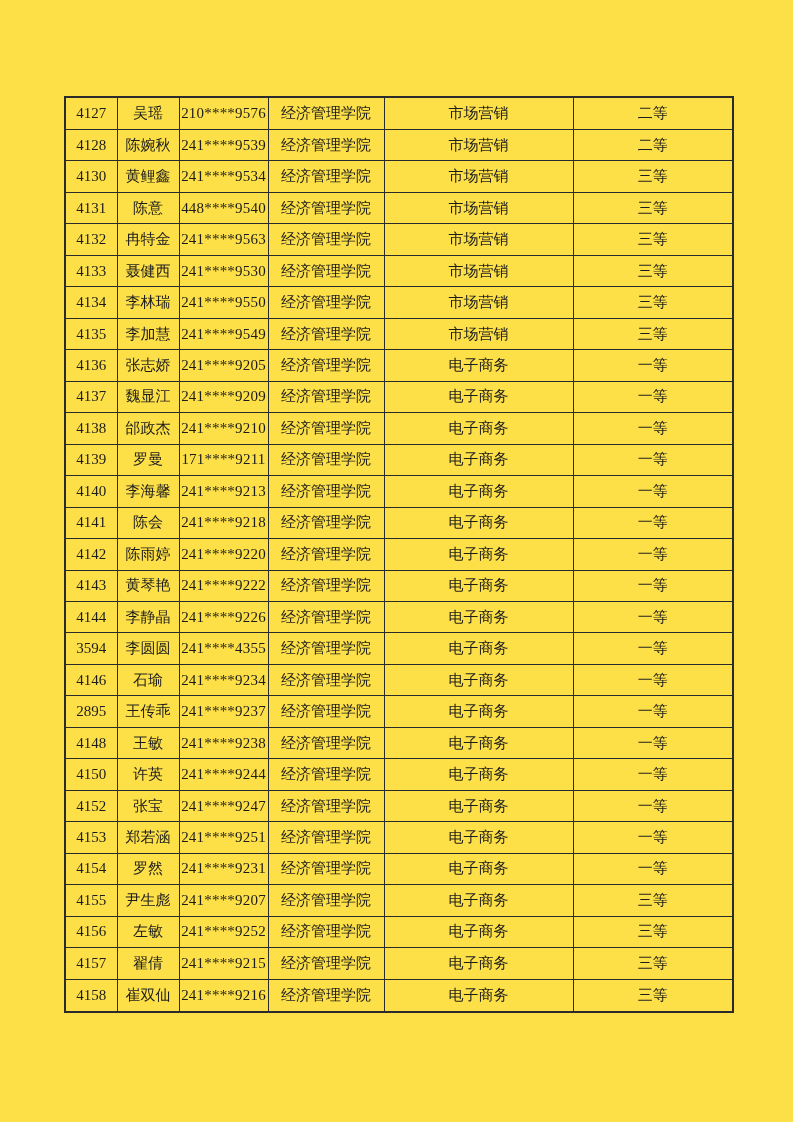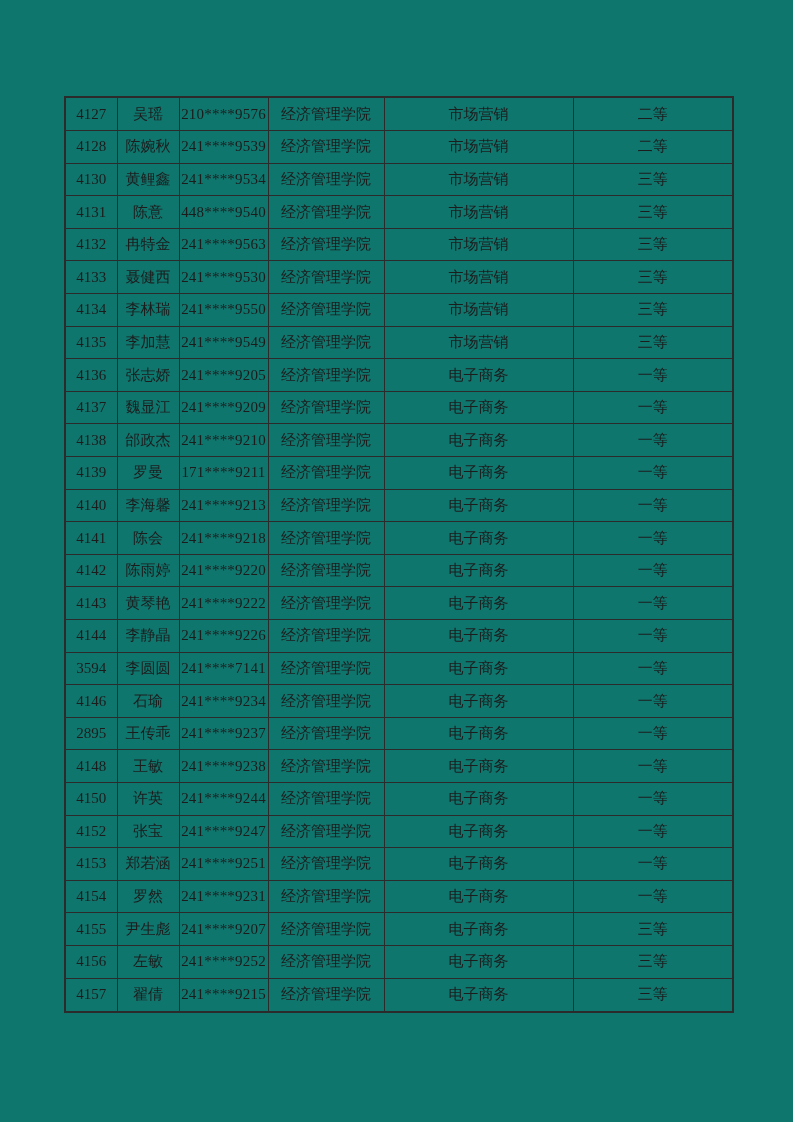--- a/index.html
+++ b/index.html
@@ -9,21 +9,21 @@
   body {
     width: 793px;
     height: 1122px;
     background: #ffffff;
     position: relative;
     font-family: "Liberation Serif", "DejaVu Serif", serif;
   }
   .page {
     position: absolute;
     inset: 0;
-    background: #0f766e;
+    background: #fde047;
   }
   table.award-table {
     position: absolute;
     left: 64px;
     top: 96px;
     width: 668px;
     height: 917px;
     border-collapse: collapse;
     table-layout: fixed;
     border: 2px solid #2b2b2b;
@@ -195,21 +195,21 @@
           <td class="cell-no">4144</td>
           <td class="cell-name">李静晶</td>
           <td class="cell-id">241****9226</td>
           <td class="cell-college">经济管理学院</td>
           <td class="cell-major">电子商务</td>
           <td class="cell-grade">一等</td>
         </tr>
         <tr>
           <td class="cell-no">3594</td>
           <td class="cell-name">李圆圆</td>
-          <td class="cell-id">241****7141</td>
+          <td class="cell-id">241****4355</td>
           <td class="cell-college">经济管理学院</td>
           <td class="cell-major">电子商务</td>
           <td class="cell-grade">一等</td>
         </tr>
         <tr>
           <td class="cell-no">4146</td>
           <td class="cell-name">石瑜</td>
           <td class="cell-id">241****9234</td>
           <td class="cell-college">经济管理学院</td>
           <td class="cell-major">电子商务</td>
@@ -276,19 +276,27 @@
           <td class="cell-name">左敏</td>
           <td class="cell-id">241****9252</td>
           <td class="cell-college">经济管理学院</td>
           <td class="cell-major">电子商务</td>
           <td class="cell-grade">三等</td>
         </tr>
         <tr>
           <td class="cell-no">4157</td>
           <td class="cell-name">翟倩</td>
           <td class="cell-id">241****9215</td>
+          <td class="cell-college">经济管理学院</td>
+          <td class="cell-major">电子商务</td>
+          <td class="cell-grade">三等</td>
+        </tr>
+        <tr>
+          <td class="cell-no">4158</td>
+          <td class="cell-name">崔双仙</td>
+          <td class="cell-id">241****9216</td>
           <td class="cell-college">经济管理学院</td>
           <td class="cell-major">电子商务</td>
           <td class="cell-grade">三等</td>
         </tr>
       </tbody>
   </table>
 </div>
 
 </body></html>

